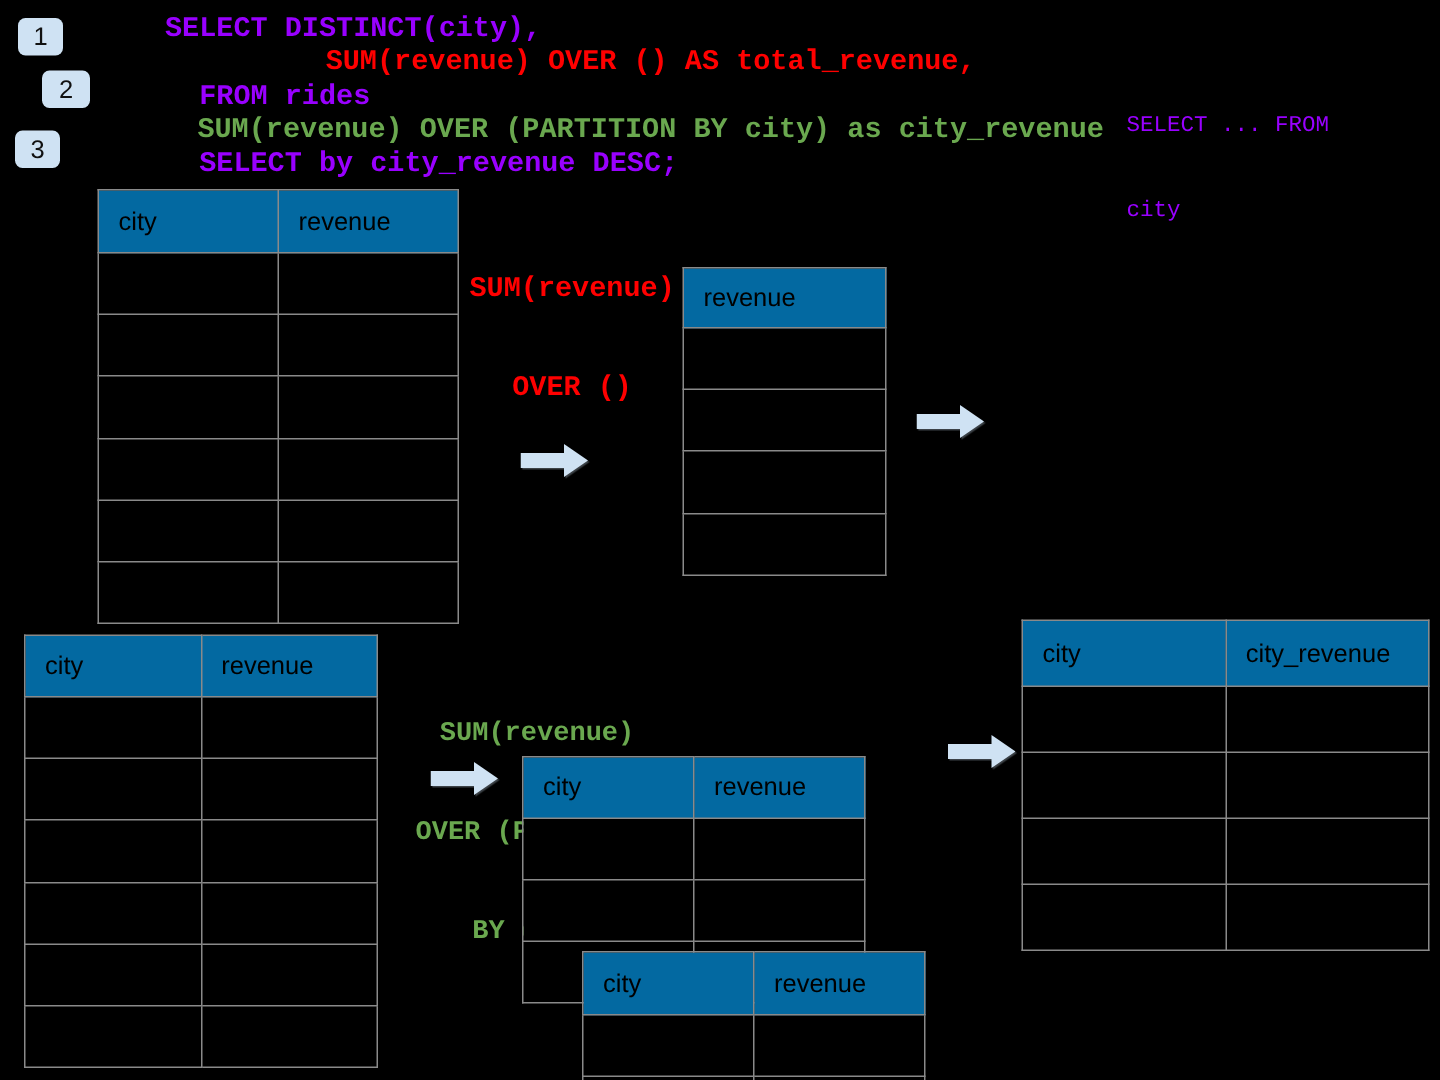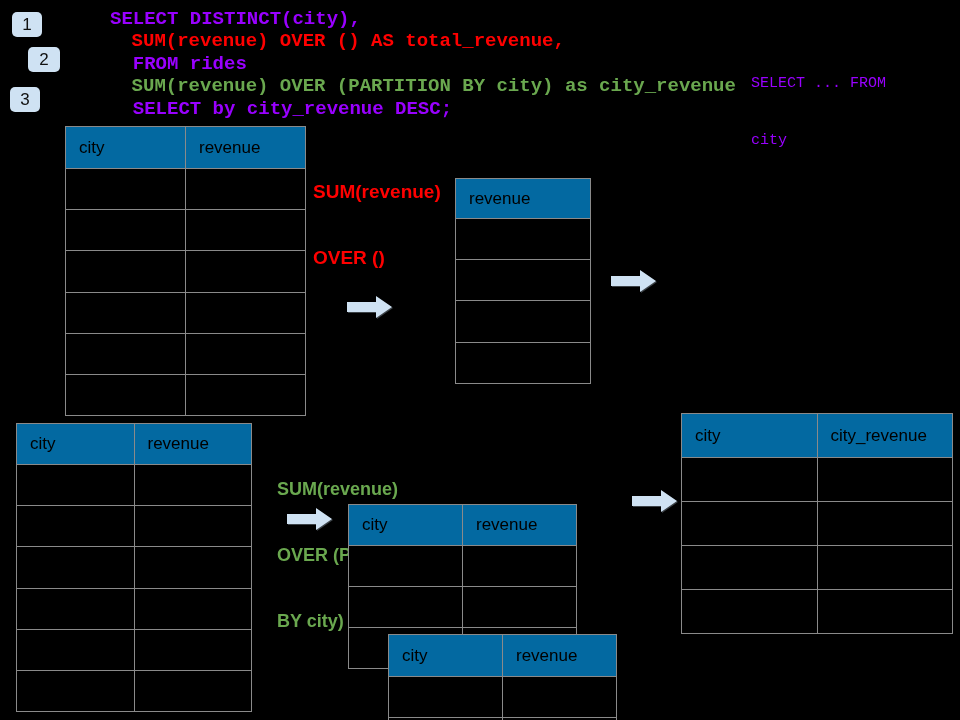--- a/index.html
+++ b/index.html
@@ -19,35 +19,35 @@
   .badge-2{left:28px;top:47px;width:32px;height:25px;}
   .badge-3{left:10px;top:87px;width:30px;height:25px;}
 
   
   .code{
     position:absolute;left:86px;top:8px;
     font-family:"Liberation Mono","DejaVu Sans Mono",monospace;
     font-weight:bold;font-size:19px;line-height:22.4px;white-space:pre;
   }
   .c-purple{color:#9900ff;margin-left:24px;}
-  .c-red{color:#ff0000;}
+  .c-red{color:#ff0000;text-align:center;}
   .c-green{color:#6aa84f;}
 
   
   .side-note{
     position:absolute;left:751px;top:36px;
     font-family:"Liberation Mono","DejaVu Sans Mono",monospace;
     font-weight:normal;font-size:15px;line-height:19px;color:#9900ff;white-space:pre;
   }
 
   
   .annotation{
     position:absolute;
-    font-family:Liberation Sans, sans-serif;
-    font-weight:bold;white-space:pre;
+    font-family:Liberation Mono, monospace;
+    font-weight:bold;white-space:pre;text-align:center;
   }
   .annotation-total{left:313px;top:137px;font-size:19px;line-height:22px;color:#ff0000;}
   .annotation-partition{left:277px;top:434px;font-size:18px;line-height:22px;color:#6aa84f;}
 
   
   .tbl-wrap{position:absolute;}
   .tbl-wrap table{
     border-collapse:collapse;table-layout:fixed;width:100%;
   }
   .tbl-wrap th{

